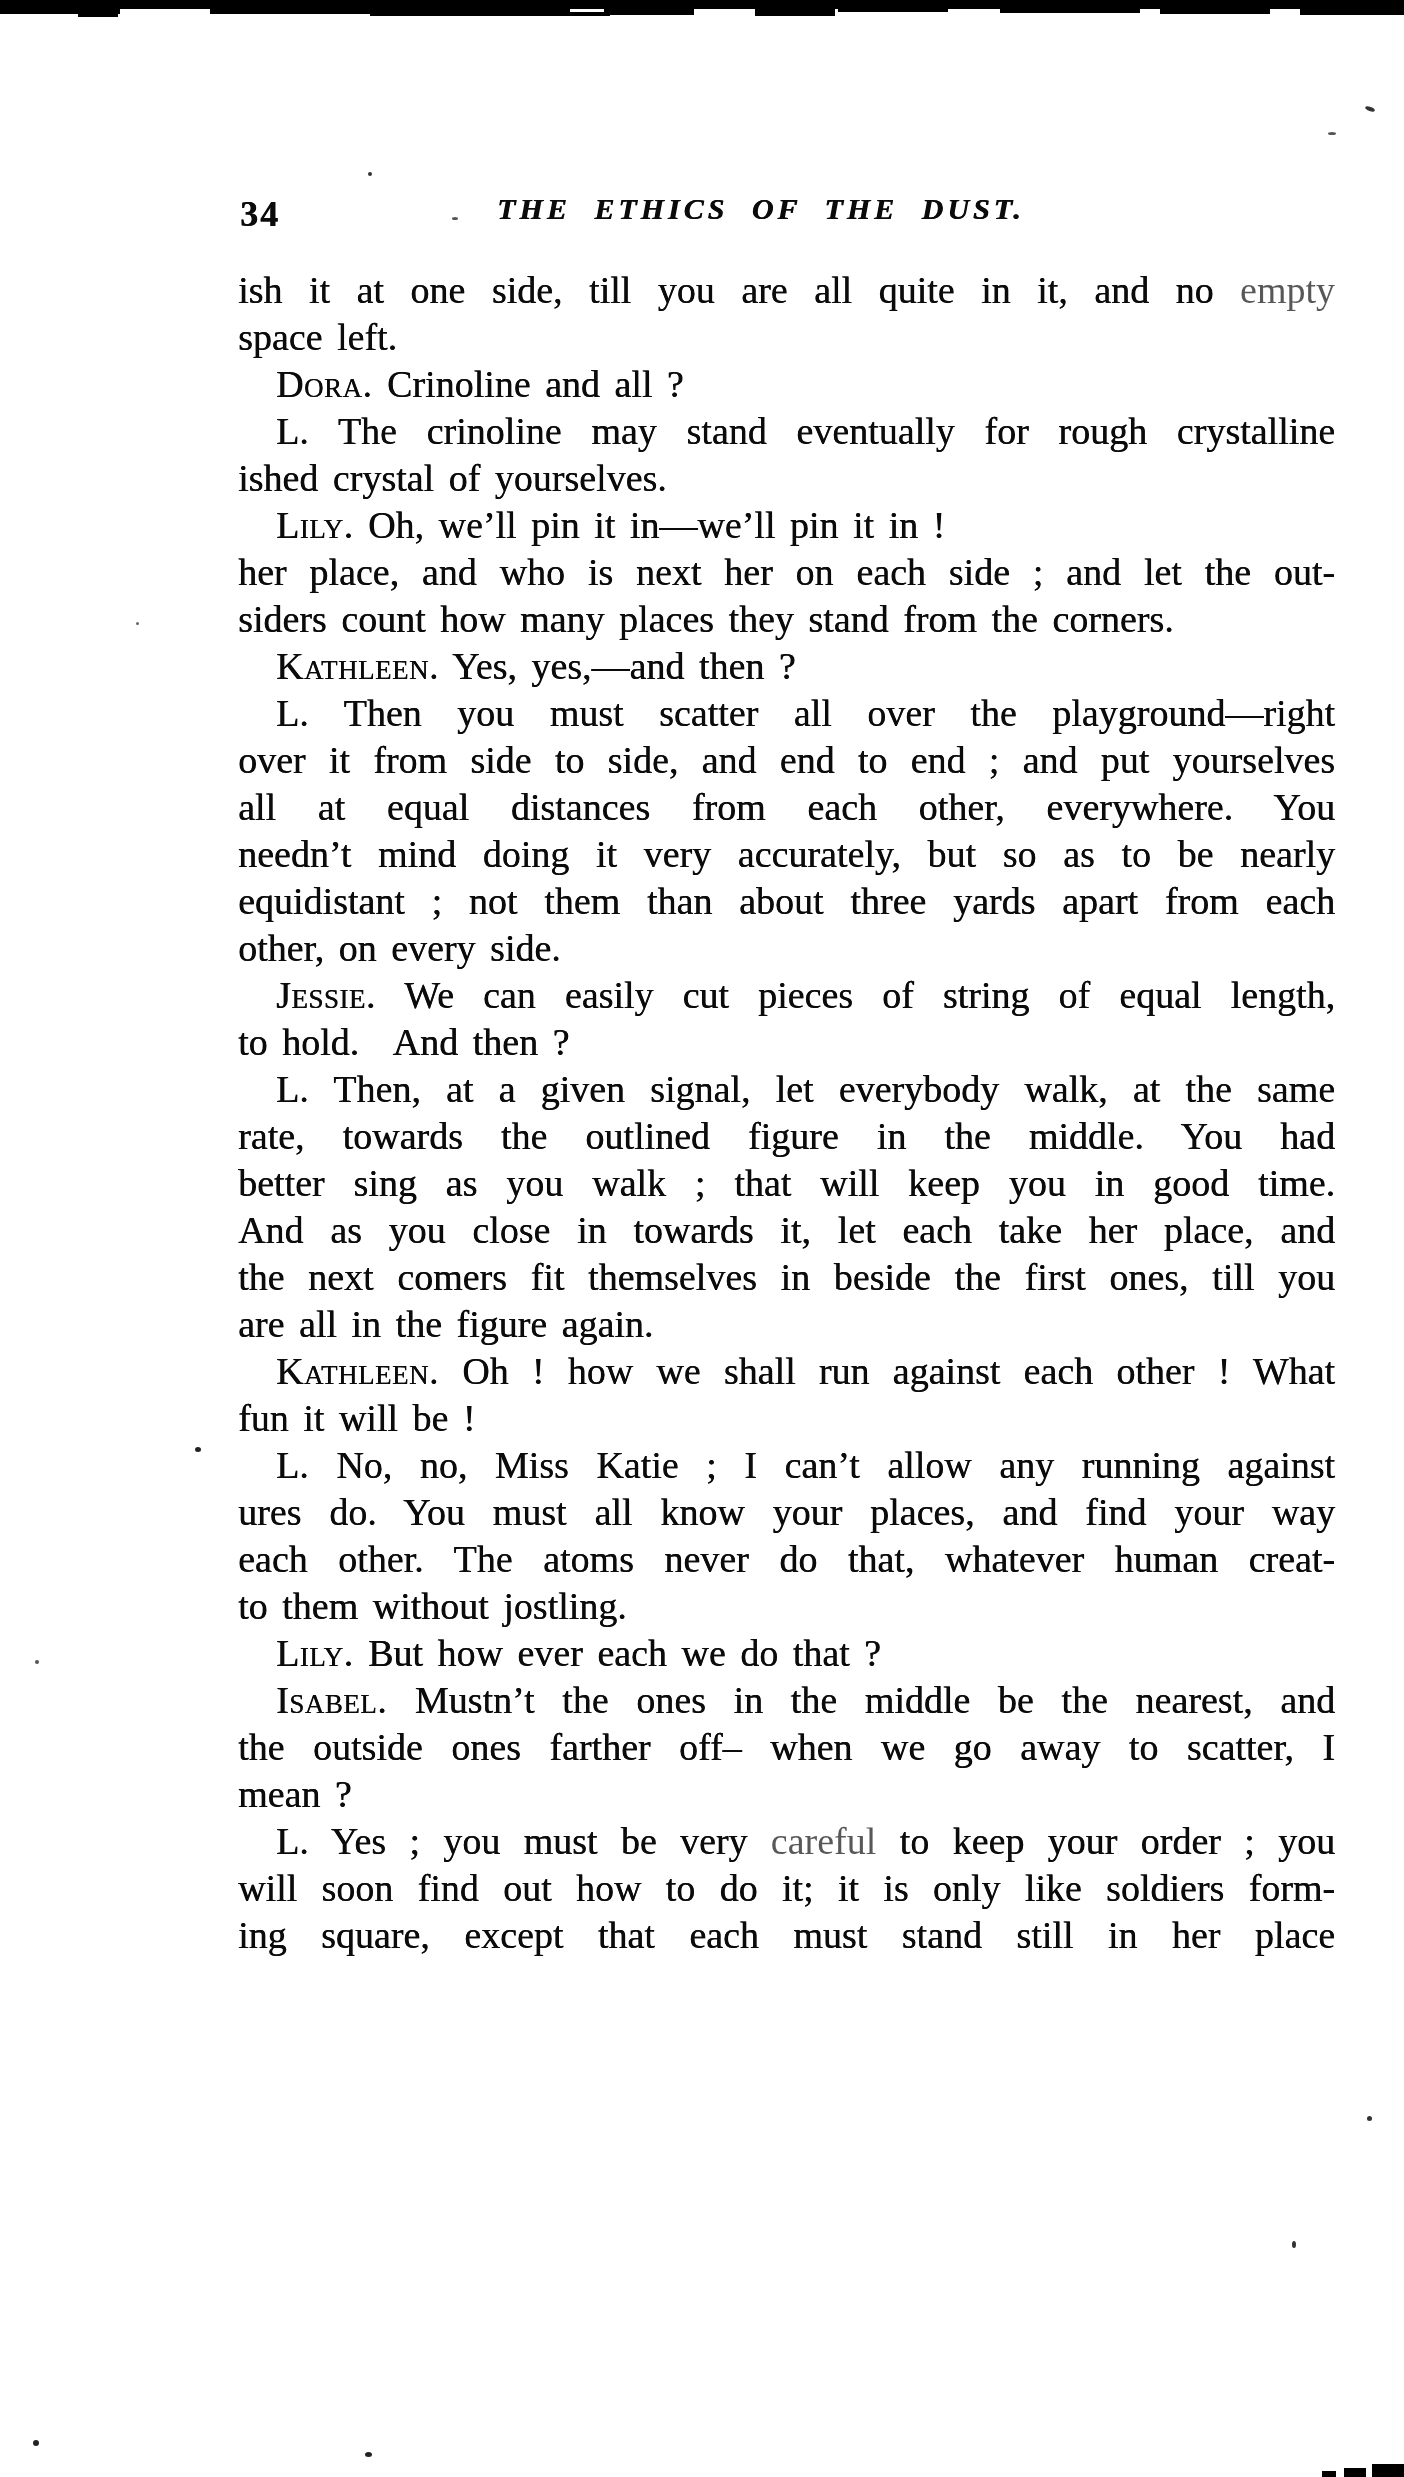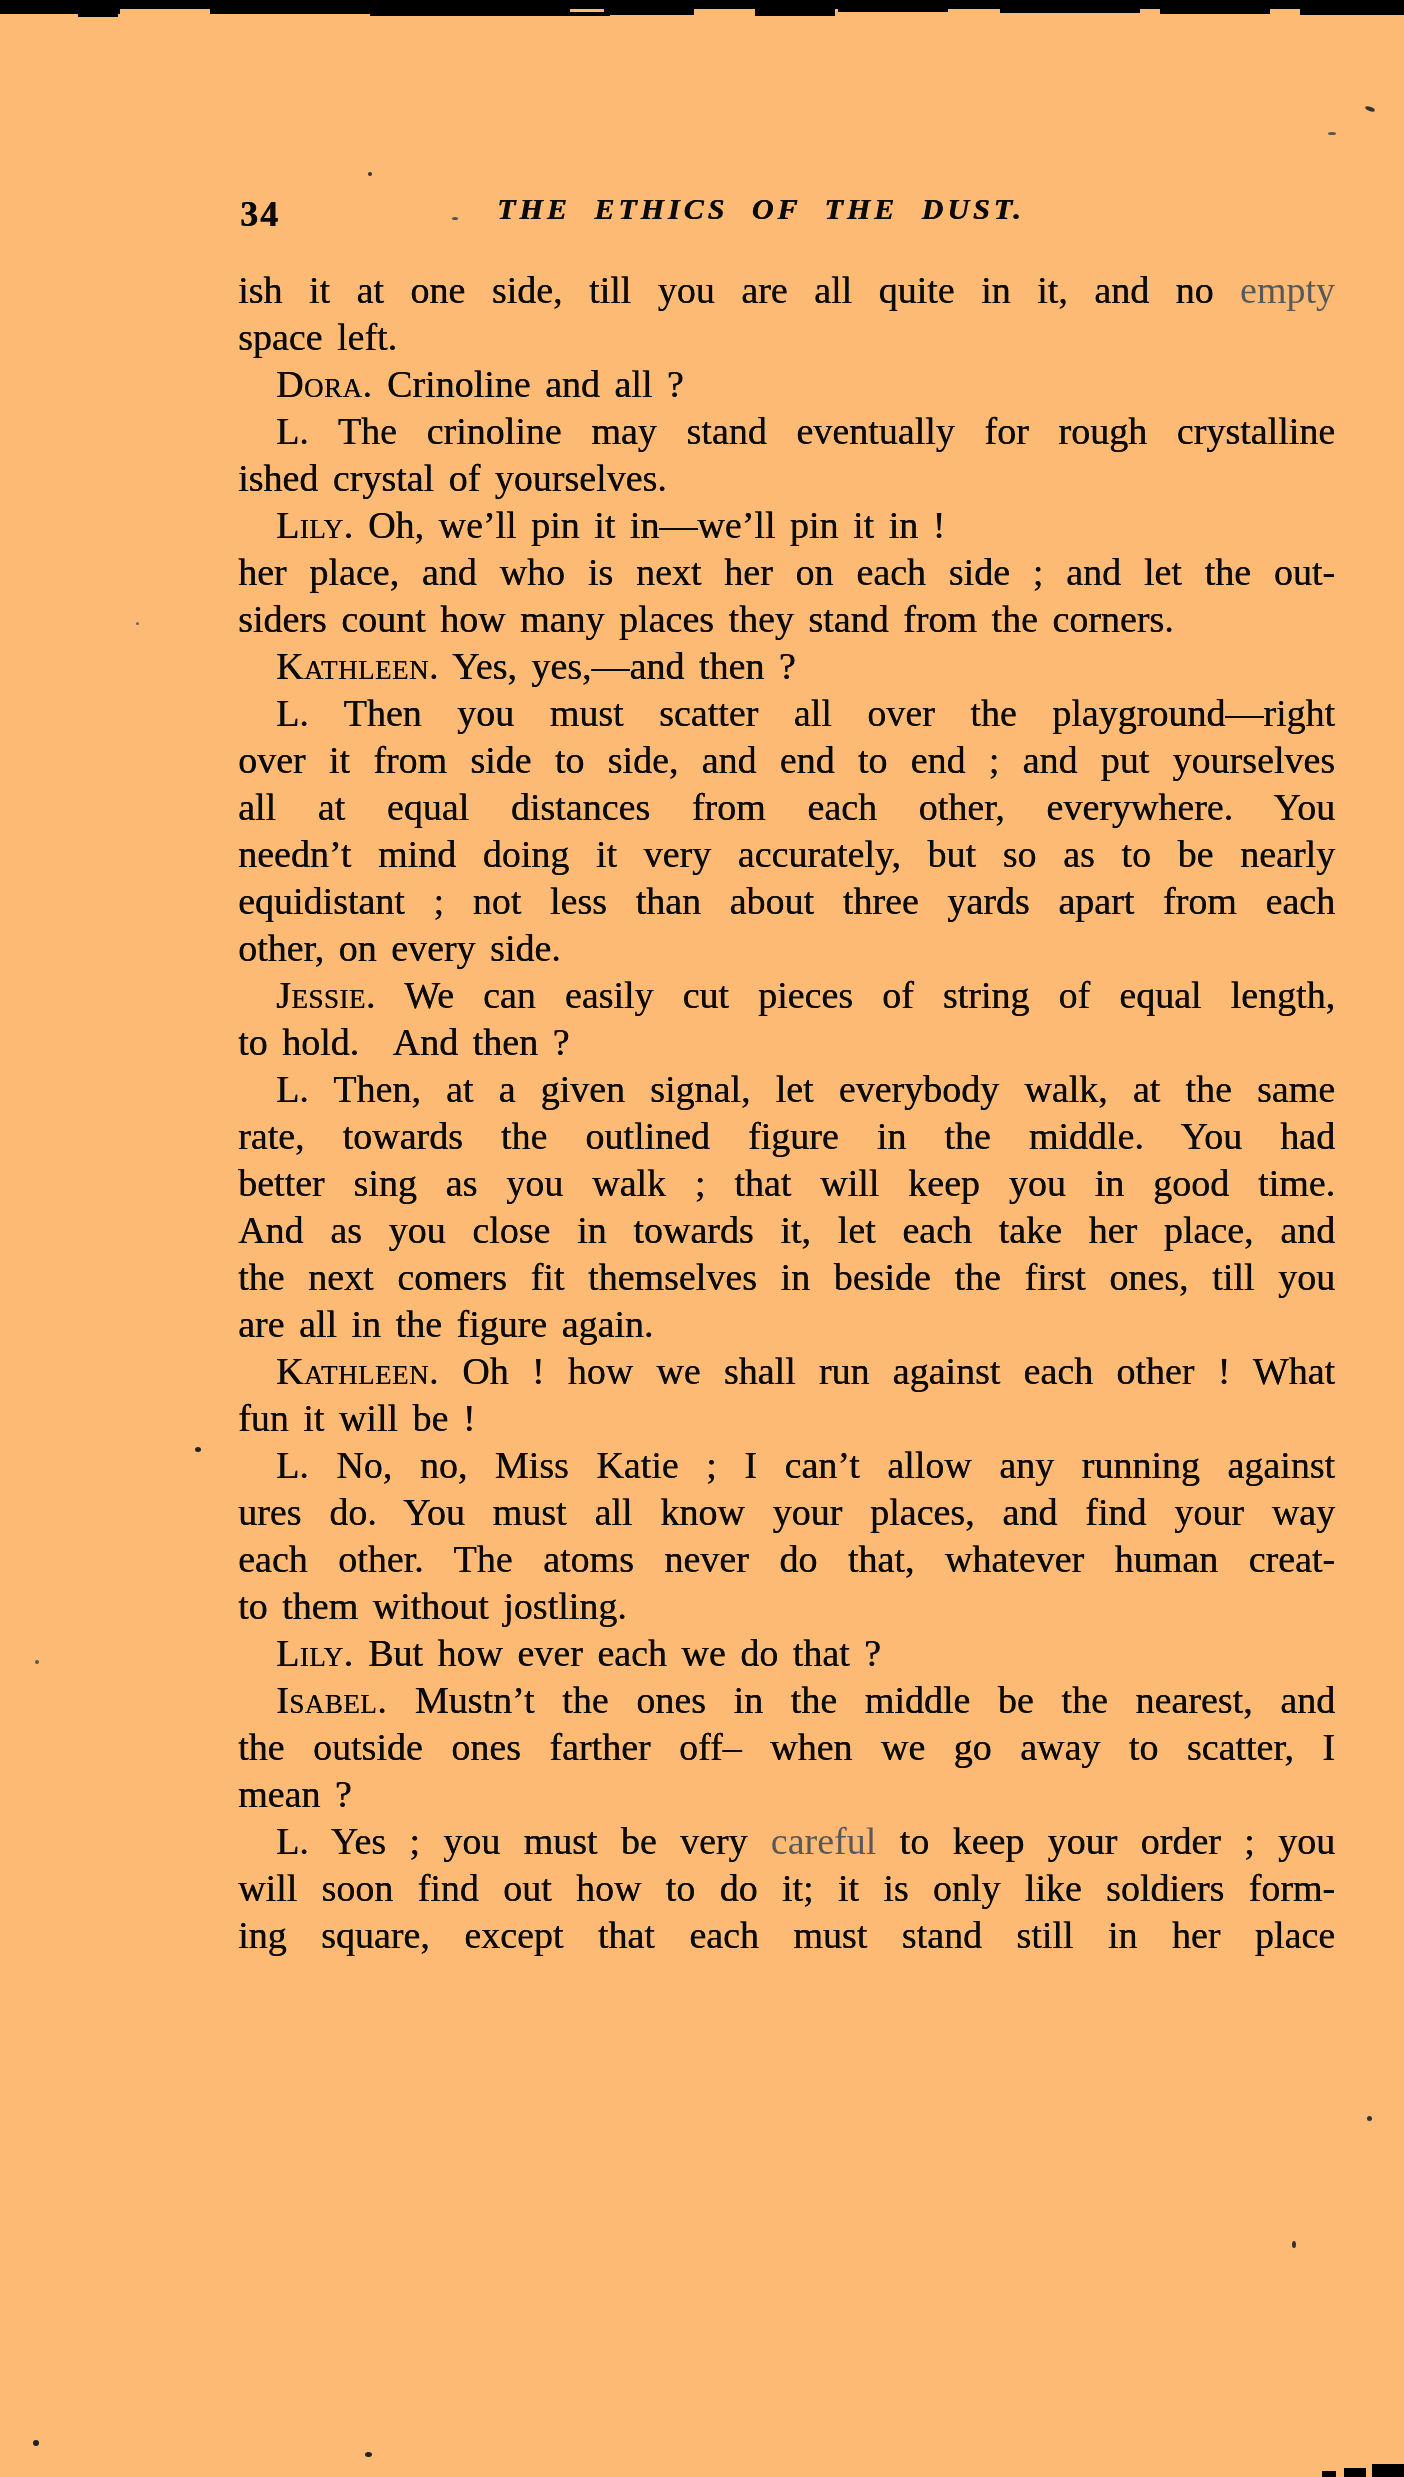--- a/index.html
+++ b/index.html
@@ -1,20 +1,20 @@
 <!DOCTYPE html>
 <html><head>
 <meta charset="utf-8">
 <style>
   html, body { margin: 0; padding: 0; background: #e8e8e8; }
   .scan-page {
     position: relative;
     width: 1404px;
     height: 2477px;
-    background: #fdba74;
+    background: #ffffff;
     overflow: hidden;
     font-family: "Liberation Serif", "DejaVu Serif", serif;
     color: #0b0b0b;
   }
   
   .top-bar {
     position: absolute; left: 0; top: 0;
     width: 1404px; height: 9px; background: #000;
   }
   .bar-frag { position: absolute; background: #000; }
@@ -78,21 +78,21 @@
       <div class="line indent"><span class="seg normal">L. The crinoline may stand eventually for rough crystalline</span></div>
       <div class="line left"><span class="seg normal">ished crystal of yourselves.</span></div>
       <div class="line indent left"><span class="seg speaker">Lily.</span><span class="seg normal"> Oh, we’ll pin it in—we’ll pin it in !</span></div>
       <div class="line"><span class="seg normal">her place, and who is next her on each side ; and let the out-</span></div>
       <div class="line left"><span class="seg normal">siders count how many places they stand from the corners.</span></div>
       <div class="line indent left"><span class="seg speaker">Kathleen.</span><span class="seg normal"> Yes, yes,—and then ?</span></div>
       <div class="line indent"><span class="seg normal">L. Then you must scatter all over the playground—right</span></div>
       <div class="line"><span class="seg normal">over it from side to side, and end to end ; and put yourselves</span></div>
       <div class="line"><span class="seg normal">all at equal distances from each other, everywhere. You</span></div>
       <div class="line"><span class="seg normal">needn’t mind doing it very accurately, but so as to be nearly</span></div>
-      <div class="line"><span class="seg normal">equidistant ; not less than about three yards apart from each</span></div>
+      <div class="line"><span class="seg normal">equidistant ; not them than about three yards apart from each</span></div>
       <div class="line left"><span class="seg normal">other, on every side.</span></div>
       <div class="line indent"><span class="seg speaker">Jessie.</span><span class="seg normal"> We can easily cut pieces of string of equal length,</span></div>
       <div class="line left"><span class="seg normal">to hold.  And then ?</span></div>
       <div class="line indent"><span class="seg normal">L. Then, at a given signal, let everybody walk, at the same</span></div>
       <div class="line"><span class="seg normal">rate, towards the outlined figure in the middle. You had</span></div>
       <div class="line"><span class="seg normal">better sing as you walk ; that will keep you in good time.</span></div>
       <div class="line"><span class="seg normal">And as you close in towards it, let each take her place, and</span></div>
       <div class="line"><span class="seg normal">the next comers fit themselves in beside the first ones, till you</span></div>
       <div class="line left"><span class="seg normal">are all in the figure again.</span></div>
       <div class="line indent"><span class="seg speaker">Kathleen.</span><span class="seg normal"> Oh ! how we shall run against each other ! What</span></div>

